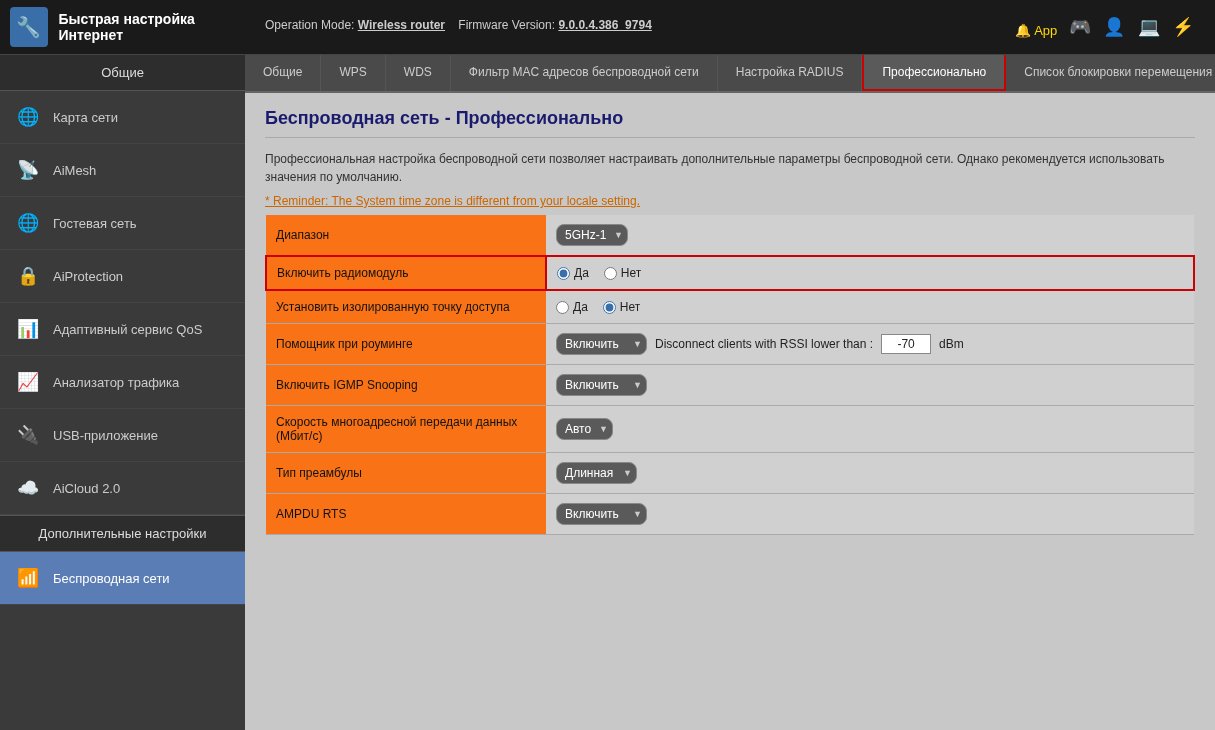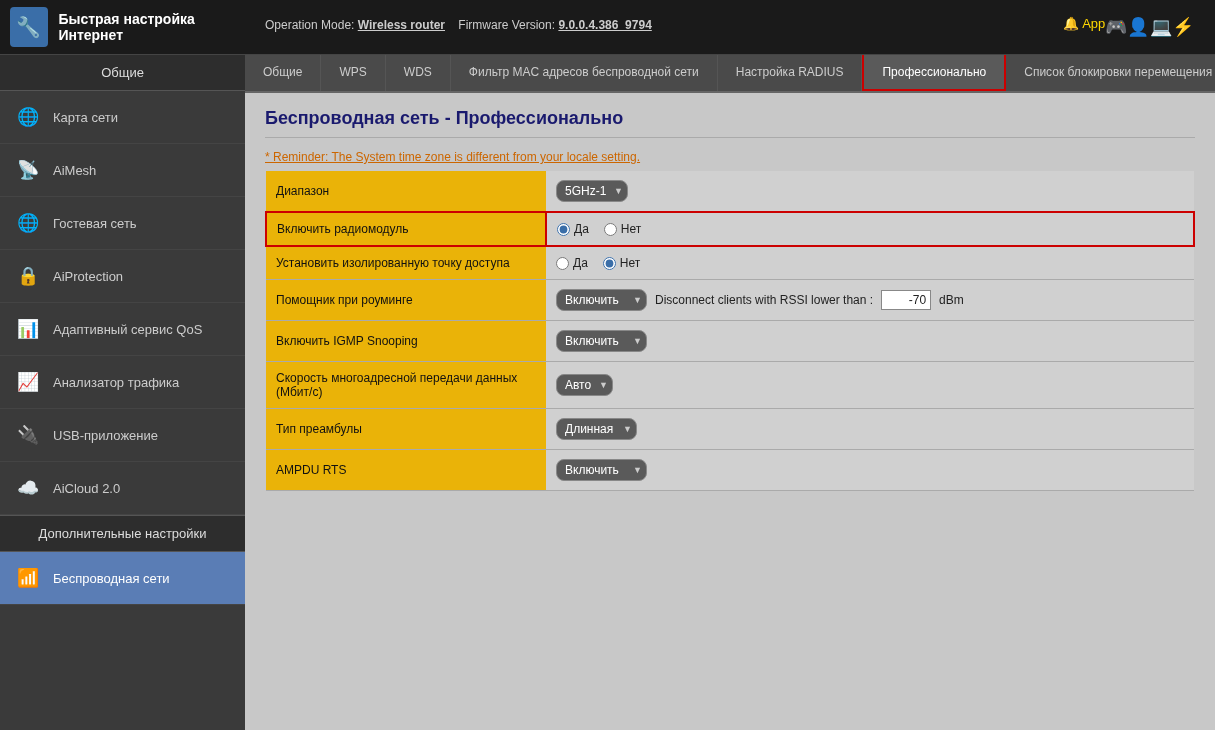--- a/index.html
+++ b/index.html
@@ -31,21 +31,21 @@
       font-size: 20px;
     }
     .header-info {
       flex: 1;
       color: #ccc;
       font-size: 12px;
       padding-left: 10px;
     }
     .header-info .line1 { margin-bottom: 4px; }
     .header-icons {
-      display: flex; align-items: flex-start; margin-right: 10px;
+      display: flex; gap: 12px; align-items: flex-end; margin-right: 10px;
     }
     .header-icon { color: #ffd700; font-size: 18px; cursor: pointer; }
     .header-icon.green { color: #4CAF50; }
     .header-icon.white { color: #ccc; }
 
     
     .main-layout { display: flex; height: calc(730px - 55px); }
 
     
     .sidebar {
@@ -147,21 +147,21 @@
 
     
     .settings-table { width: 100%; border-collapse: collapse; }
     .settings-table tr { border-bottom: 1px solid #aaa; }
     .settings-table td {
       padding: 9px 10px;
       vertical-align: middle;
       font-size: 12px;
     }
     .settings-table td:first-child {
-      background: #eab308;
+      background: #f97316;
       width: 280px;
       color: #111;
       font-weight: normal;
     }
     .settings-table td:last-child {
       background: #d0d0d0;
     }
     .highlighted-row td:first-child {
       border: 2px solid #cc0000;
     }
@@ -206,21 +206,21 @@
     .roaming-value {
       display: flex; align-items: center; gap: 8px; flex-wrap: wrap;
     }
     .rssi-input {
       width: 50px;
       background: #fff;
       border: 1px solid #888;
       padding: 2px 4px;
       font-size: 12px;
       color: #222;
-      text-align: right;
+      text-align: center;
     }
   </style>
 </head>
 <body>
 
 <div class="top-header">
   <div class="logo-section">
     <div class="logo-icon">🔧</div>
     <div>Быстрая настройка Интернет</div>
   </div>
@@ -295,20 +295,21 @@
       <div class="tab">WPS</div>
       <div class="tab">WDS</div>
       <div class="tab">Фильтр MAC адресов беспроводной сети</div>
       <div class="tab">Настройка RADIUS</div>
       <div class="tab active">Профессионально</div>
       <div class="tab">Список блокировки перемещения</div>
     </div>
 
     <div class="main-content">
       <div class="page-title">Беспроводная сеть - Профессионально</div>
+      <div class="description">Профессиональная настройка беспроводной сети позволяет настраивать дополнительные параметры беспроводной сети. Однако рекомендуется использовать значения по умолчанию.</div>
       <div class="reminder">* Reminder: The System time zone is different from your locale setting.</div>
 
       <table class="settings-table">
 
         <tbody>
             <tr>
           <td>Диапазон</td>
           <td>
             <div class="select-wrapper">
               <select class="select-control">

